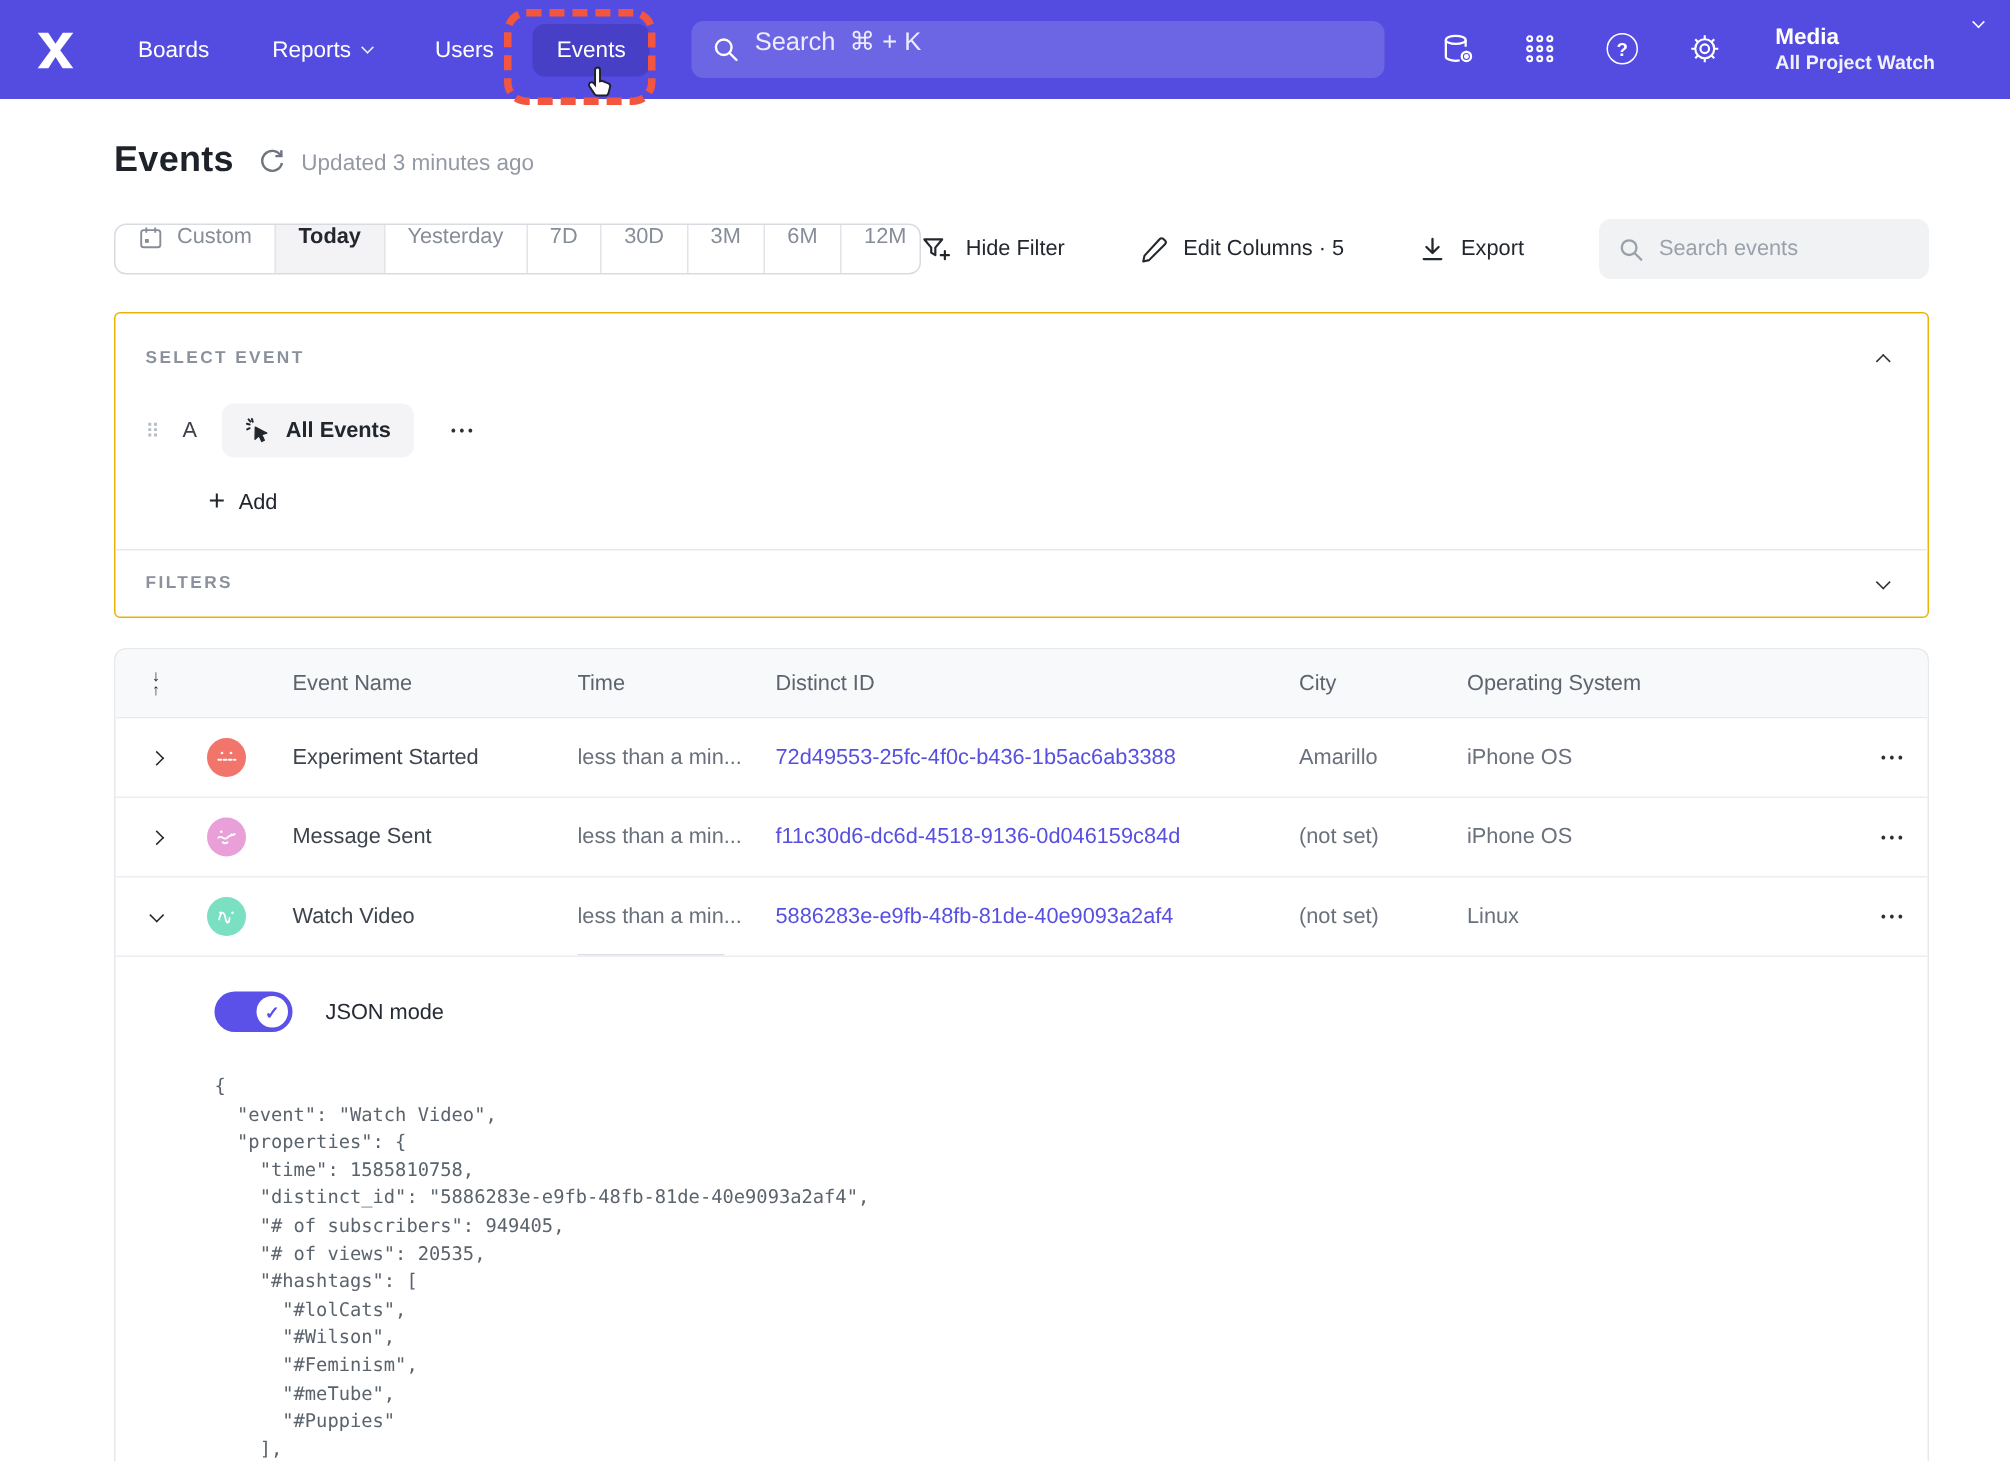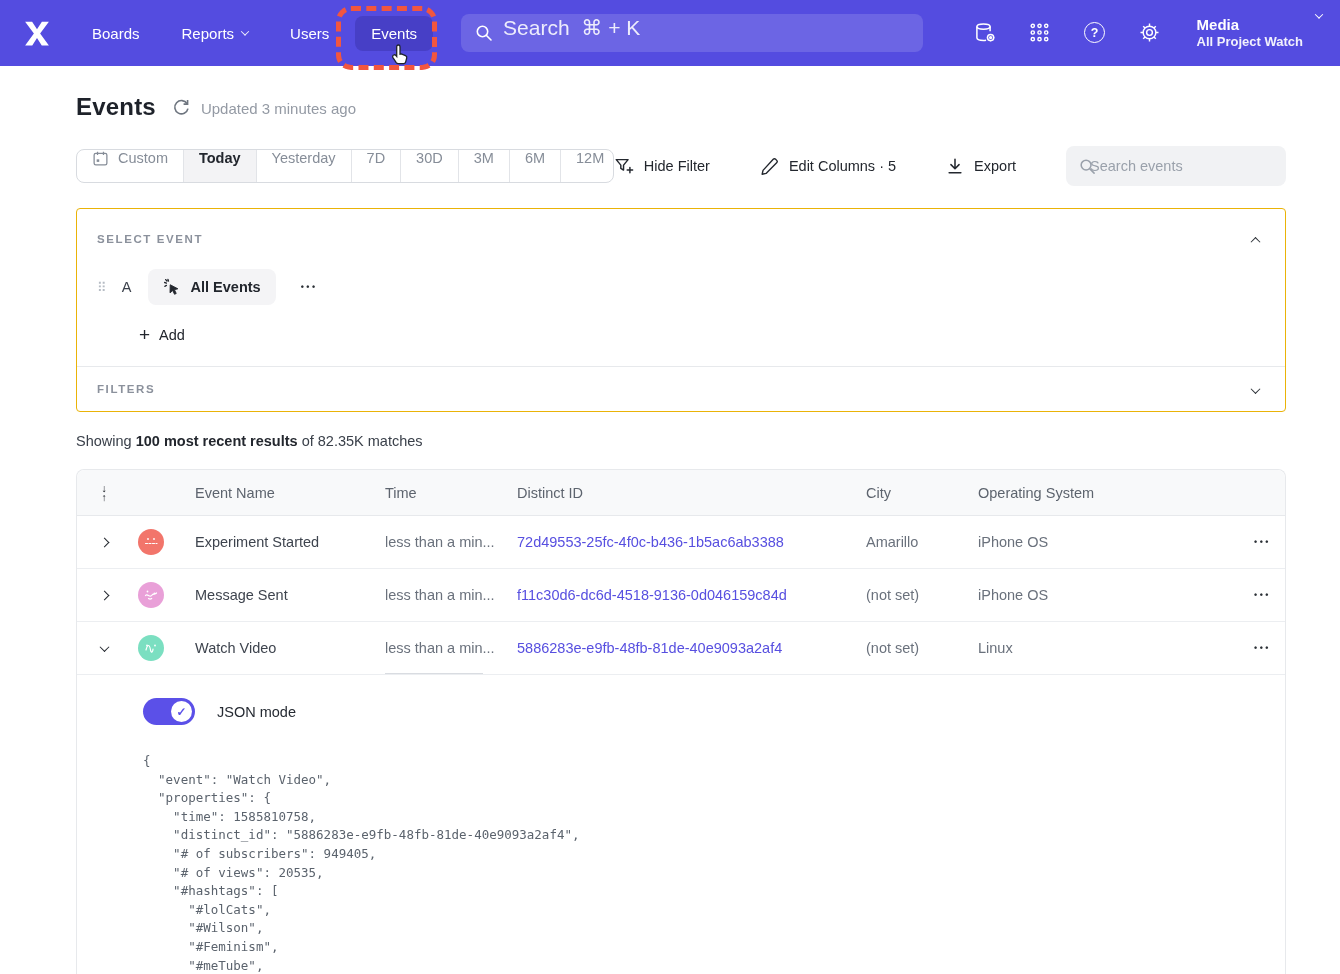--- a/index.html
+++ b/index.html
@@ -14,28 +14,28 @@
 
   
   .navbar{position:relative;height:66px;background:#544ce0;display:flex;align-items:center;padding:0 18px 0 20px;}
   .logo{width:34px;height:34px;display:flex;align-items:center;justify-content:center;margin-right:22px;cursor:pointer;}
   .nav-items{display:flex;align-items:flex-end;gap:10px;}
   .nav-item{color:#fff;font-size:15px;padding:9px 16px;border-radius:8px;display:flex;align-items:center;gap:8px;cursor:pointer;white-space:nowrap;}
   .nav-item.active{background:#473fc6;}
   .nav-item .chv{width:6px;height:6px;border-width:1.6px;opacity:.9;}
   .nav-search{margin-left:28px;width:462px;position:relative;}
   .nav-search input{width:100%;height:38px;border:none;border-radius:8px;background:rgba(255,255,255,.14);
-    padding:0 14px 10px 42px;font-size:21px;color:#5eead4;font-family:inherit;outline:none;}
+    padding:0 14px 10px 42px;font-size:17px;color:#5eead4;font-family:inherit;outline:none;}
   .nav-search input::placeholder{color:rgba(255,255,255,.88);}
   .nav-search .mag{position:absolute;left:14px;top:10px;}
   .nav-right{margin-left:auto;display:flex;align-items:center;gap:31px;}
   .nav-icon{width:24px;height:24px;display:flex;align-items:center;justify-content:center;cursor:pointer;}
   .help-badge{width:21px;height:21px;border:1.6px solid #fff;border-radius:50%;color:#fff;font-size:12.5px;
     display:flex;align-items:center;justify-content:center;font-weight:bold;}
-  .project{display:flex;align-items:flex-start;gap:13px;color:#fff;cursor:pointer;margin-left:4px;}
+  .project{display:flex;align-items:flex-start;gap:26px;color:#fff;cursor:pointer;margin-left:4px;}
   .project .name{font-size:15px;font-weight:bold;line-height:1.3;}
   .project .scope{font-size:13px;font-weight:bold;opacity:.92;line-height:1.3;}
   .project .chv{width:6px;height:6px;border-width:1.8px;margin-top:-2px;}
 
   
   .annotation{position:absolute;left:336px;top:6px;width:101px;height:64px;border:5px dashed #f2563f;border-radius:15px;pointer-events:none;}
   .cursor-glyph{position:absolute;left:388px;top:44px;pointer-events:none;}
 
   
   .main{margin-left:76px;width:1210px;}
@@ -46,21 +46,21 @@
 
   .controls{display:flex;align-items:center;margin-top:25px;}
   .seg{display:flex;align-items:stretch;border:1px solid #d8dbe0;border-radius:8px;overflow:hidden;height:34px;background:#fff;}
   .seg-opt{display:flex;align-items:flex-start;gap:9px;padding:0 15px;font-size:14.5px;color:#868d98;border-left:1px solid #e2e4e8;cursor:pointer;white-space:nowrap;}
   .seg-opt:first-child{border-left:none;}
   .seg-opt.sel{background:#f3f3f5;color:#22262d;font-weight:bold;}
   .toolbar{display:flex;align-items:center;margin-left:auto;gap:50px;}
   .tool-btn{display:flex;align-items:center;gap:10px;font-size:14.5px;color:#23272e;font-weight:500;cursor:pointer;white-space:nowrap;}
   .search-events{position:relative;width:220px;}
   .search-events input{width:100%;height:40px;border:none;border-radius:8px;background:#f1f2f4;outline:none;
-    padding:0 12px 0 24px;font-size:14.5px;color:#3c424c;font-family:inherit;}
+    padding:0 12px 0 40px;font-size:14.5px;color:#3c424c;font-family:inherit;}
   .search-events input::placeholder{color:#9aa1ab;}
   .search-events .mag{position:absolute;left:13px;top:12px;}
 
   
   .qcard{margin-top:22px;border:1px solid #eab308;border-radius:4px;}
   .qsec{padding:17px 22px 20px 20px;}
   .qlabel-row{display:flex;align-items:center;justify-content:space-between;}
   .qlabel{font-size:11.5px;font-weight:bold;color:#8b919c;letter-spacing:1.6px;}
   .chv-btn{color:#2b3036;cursor:pointer;padding:4px;}
   .event-row{display:flex;align-items:center;margin-top:17px;gap:14px;}
@@ -299,21 +299,20 @@
         <span>Add</span>
       </div>
     </div>
     <div class="qdivider"></div>
     <div class="filters-row">
       <span class="qlabel">FILTERS</span>
       <span class="chv-btn"><span class="chv chv-down"></span></span>
     </div>
   </div>
 
-  <div class="summary"><span>Showing</span> <b>100 most recent results</b> <span>of 82.35K matches</span></div>
 
   <div class="table">
     <div class="thead">
       <div class="sort-cell">
         <span>↓</span>
         <span>↑</span>
       </div>
       <div></div>
       <div class="th">Event Name</div>
       <div class="th">Time</div>

